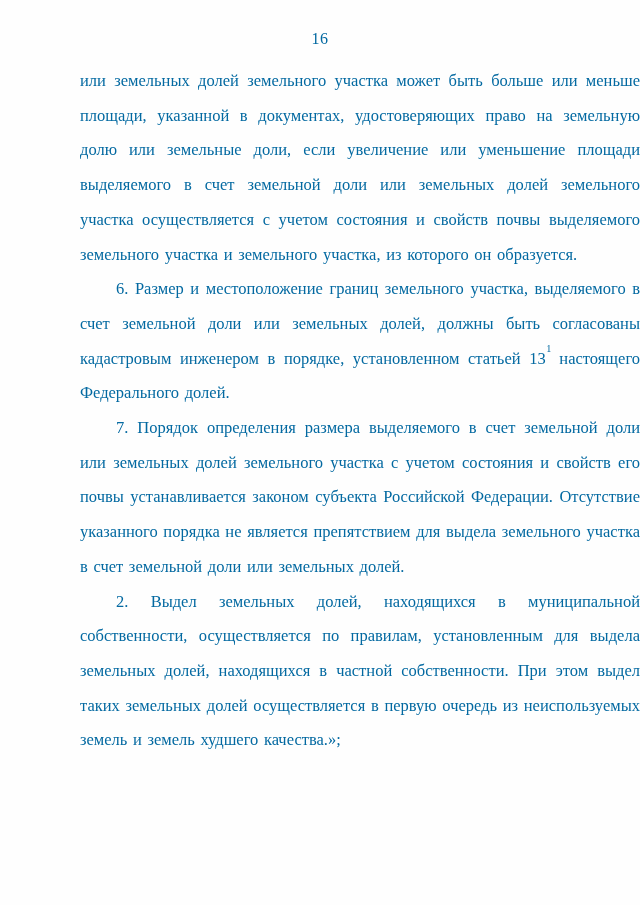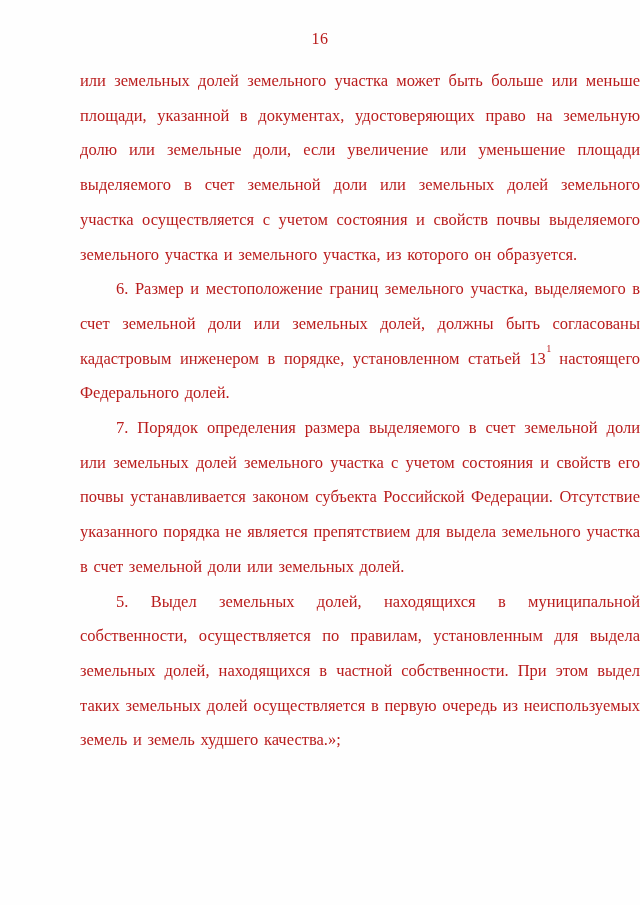--- a/index.html
+++ b/index.html
@@ -6,21 +6,21 @@
     margin: 0;
     padding: 0;
     background: #ffffff;
   }
   .page {
     position: relative;
     width: 640px;
     height: 905px;
     margin: 0 auto;
     background: #fefefe;
-    color: #b91c1c;
+    color: #0369a1;
     font-family: "Liberation Serif", "DejaVu Serif", serif;
     overflow: hidden;
     box-sizing: border-box;
   }
   .page-number {
     padding-top: 29px;
     text-align: center;
     font-size: 16px;
     line-height: 20px;
     letter-spacing: 0.5px;
@@ -57,16 +57,16 @@
   <div class="page-number">16</div>
 
   <div class="doc-body">
 
     <p class="para continuation">или земельных долей земельного участка может быть больше или меньше площади, указанной в документах, удостоверяющих право на земельную долю или земельные доли, если увеличение или уменьшение площади выделяемого в счет земельной доли или земельных долей земельного участка осуществляется с учетом состояния и свойств почвы выделяемого земельного участка и земельного участка, из которого он образуется.</p>
 
     <p class="para"><span>6. Размер и местоположение границ земельного участка, выделяемого в счет земельной доли или земельных долей, должны быть согласованы кадастровым инженером в порядке, установленном статьей 13</span><sup class="fn">1</sup><span> настоящего Федерального долей.</span></p>
 
     <p class="para">7. Порядок определения размера выделяемого в счет земельной доли или земельных долей земельного участка с учетом состояния и свойств его почвы устанавливается законом субъекта Российской Федерации. Отсутствие указанного порядка не является препятствием для выдела земельного участка в счет земельной доли или земельных долей.</p>
 
-    <p class="para">5. Выдел земельных долей, находящихся в муниципальной собственности, осуществляется по правилам, установленным для выдела земельных долей, находящихся в частной собственности. При этом выдел таких земельных долей осуществляется в первую очередь из неиспользуемых земель и земель худшего качества.»;</p>
+    <p class="para">2. Выдел земельных долей, находящихся в муниципальной собственности, осуществляется по правилам, установленным для выдела земельных долей, находящихся в частной собственности. При этом выдел таких земельных долей осуществляется в первую очередь из неиспользуемых земель и земель худшего качества.»;</p>
 
   </div>
 </div>
 
 </body></html>

